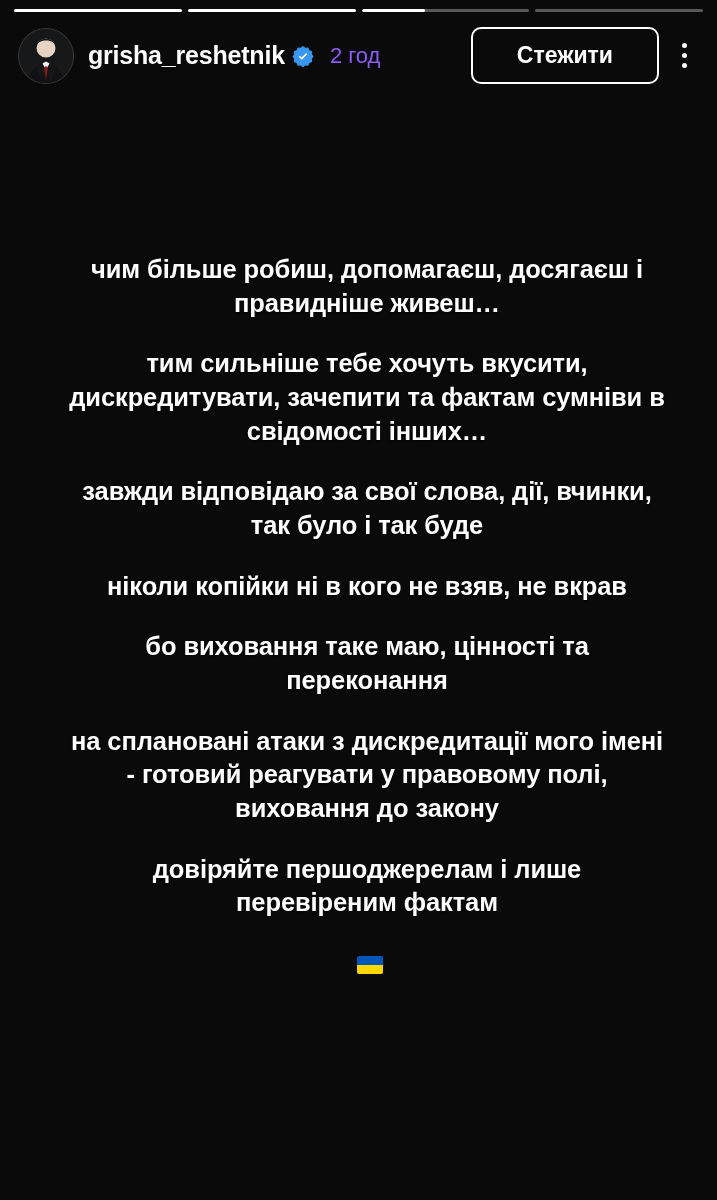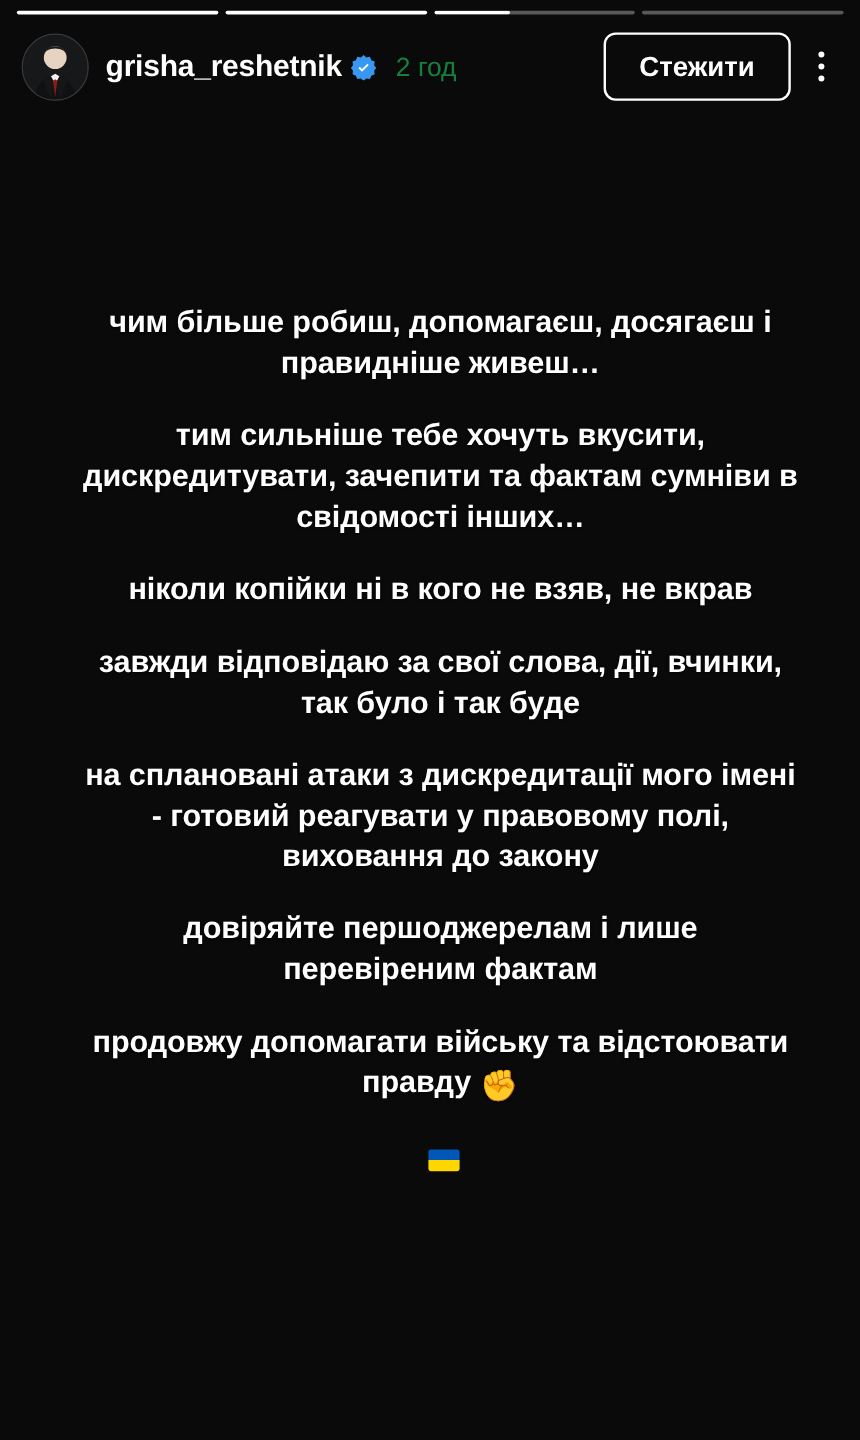--- a/index.html
+++ b/index.html
@@ -83,36 +83,36 @@
     letter-spacing: -0.2px;
     white-space: nowrap;
   }
   .verified {
     width: 22px;
     height: 22px;
     margin-left: 7px;
     flex: 0 0 auto;
   }
   .timestamp {
-    color: #15803d;
+    color: #8b5cf6;
     font-size: 22px;
     margin-left: 16px;
     white-space: nowrap;
   }
 
   .follow-btn {
     flex: 0 0 auto;
     border: 2px solid #ffffff;
     border-radius: 10px;
     background: transparent;
     color: #ffffff;
     font-size: 23px;
     font-weight: bold;
     font-family: "Liberation Sans", sans-serif;
-    padding: 13px 28px;
+    padding: 13px 44px;
     cursor: pointer;
     white-space: nowrap;
   }
 
   .more-btn {
     flex: 0 0 auto;
     width: 34px;
     height: 56px;
     margin-left: 8px;
     display: flex;
@@ -215,25 +215,23 @@
     <button class="more-btn" aria-label="more">
       <span></span>
         <span></span>
         <span></span>
     </button>
   </div>
 
   <div class="content">
     <p class="para">чим більше робиш, допомагаєш, досягаєш і правидніше живеш…</p>
     <p class="para">тим сильніше тебе хочуть вкусити, дискредитувати, зачепити та фактам сумніви в свідомості інших…</p>
+    <p class="para">завжди відповідаю за свої слова, дії, вчинки, так було і так буде</p>
     <p class="para">ніколи копійки ні в кого не взяв, не вкрав</p>
-    <p class="para">завжди відповідаю за свої слова, дії, вчинки, так було і так буде</p>
+    <p class="para">бо виховання таке маю, цінності та переконання</p>
     <p class="para">на сплановані атаки з дискредитації мого імені - готовий реагувати у правовому полі, виховання до закону</p>
     <p class="para">довіряйте першоджерелам і лише перевіреним фактам</p>
-    <p class="para">
-      <span>продовжу допомагати війську та відстоювати правду</span><span class="fist">✊</span>
-    </p>
     <p class="para">
       <span class="flag"></span>
     </p>
   </div>
 
 </div>
 
 </body></html>

